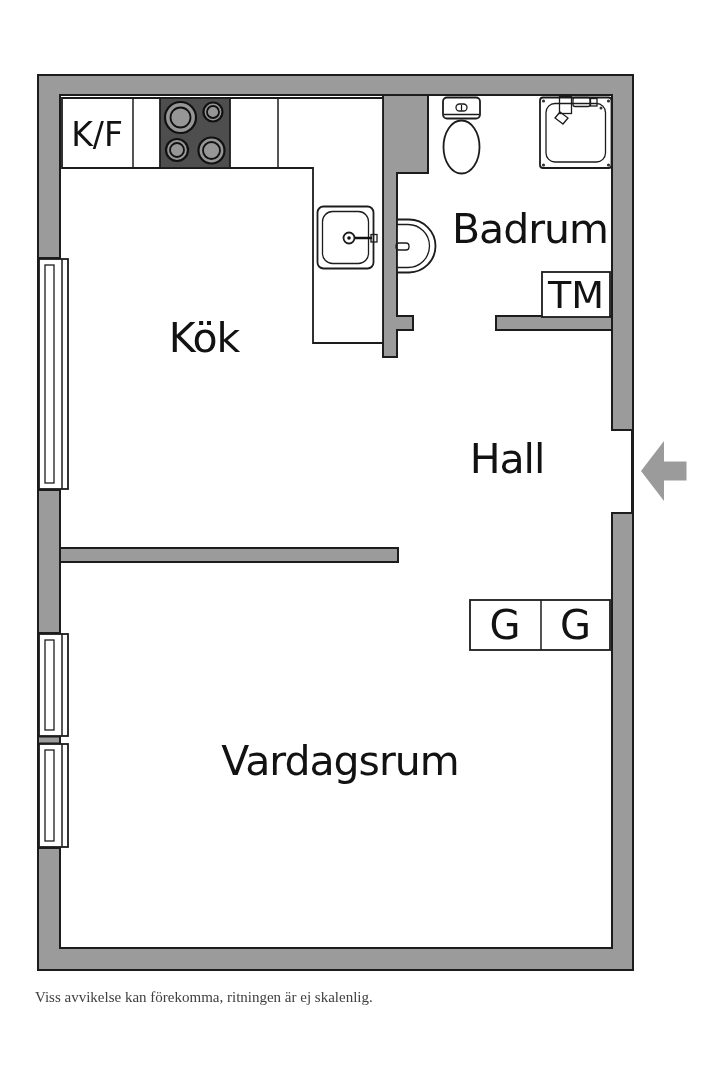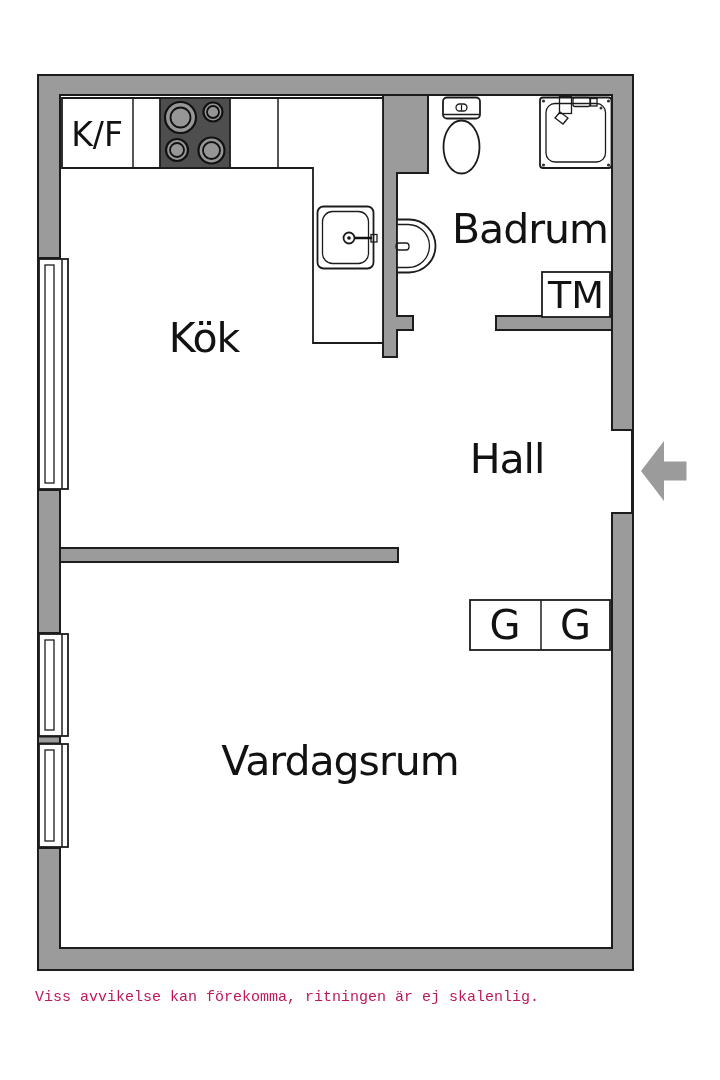--- a/index.html
+++ b/index.html
@@ -9,22 +9,22 @@
   .wall{fill:var(--wall,#9b9b9b);stroke:var(--outline,#1c1c1c);stroke-width:2;}
   .wall-nostroke{fill:var(--wall,#9b9b9b);}
   .fixture{fill:#ffffff;stroke:var(--outline,#1c1c1c);stroke-width:1.8;}
   .fixture-thin{fill:none;stroke:var(--outline,#1c1c1c);stroke-width:1.3;}
   .fixture-line{stroke:var(--outline,#1c1c1c);stroke-width:1.5;fill:none;}
   .stove{fill:var(--stove,#4e4e4e);stroke:var(--outline,#1c1c1c);stroke-width:1.8;}
   .burner{fill:#969696;stroke:#111111;stroke-width:2.2;}
   .burner-inner{fill:none;stroke:#111111;stroke-width:1.8;}
   .room-label{font-size:41px;letter-spacing:-1px;fill:var(--text,#121212);}
   .small-label{fill:var(--text,#121212);}
-  .disclaimer{position:absolute;left:35px;top:989px;font-family:Liberation Mono, monospace;
-              font-size:15px;color:#be185d;}
+  .disclaimer{position:absolute;left:35px;top:989px;font-family:Liberation Serif, serif;
+              font-size:15px;color:#404040;}
 </style>
 </head>
 <body>
 
 <div class="page">
 
   <svg width="720" height="1080" viewBox="0 0 720 1080">
 
     <path class="wall" fill-rule="evenodd" d="M38,75 H633 V970 H38 Z
          M60,95 H612 V430 H632 V513 H612 V948 H60 Z

